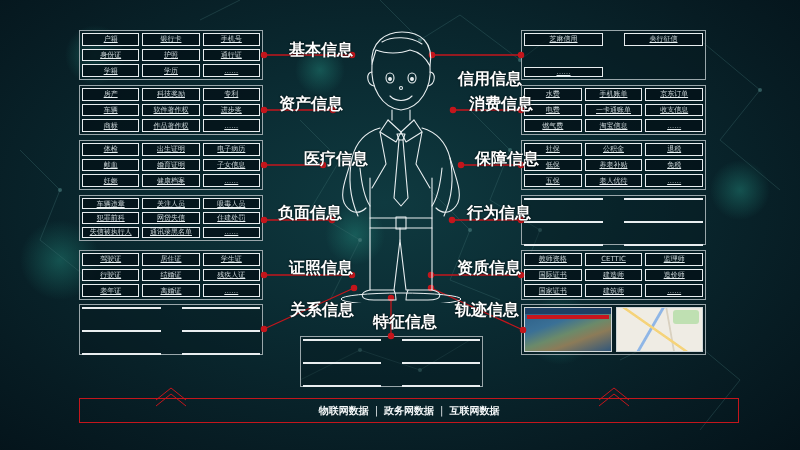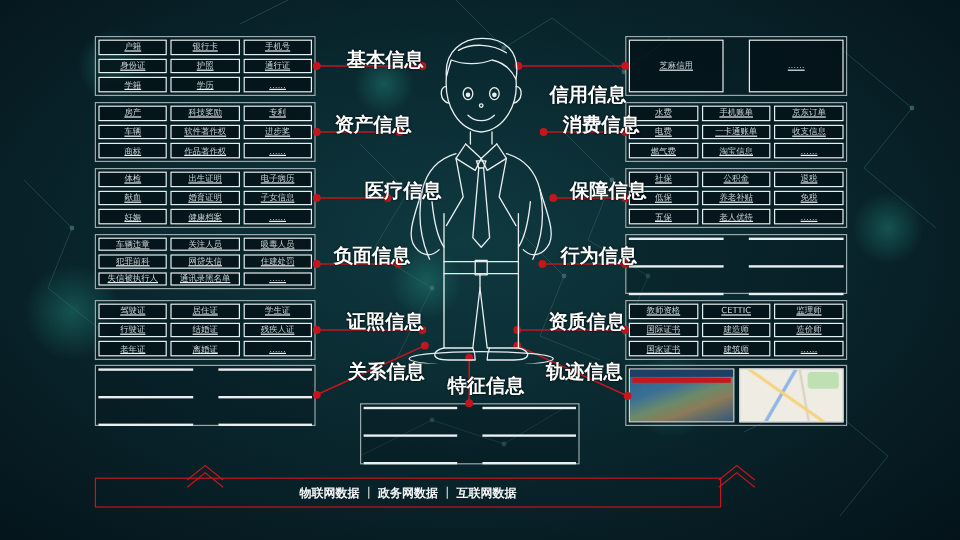--- a/index.html
+++ b/index.html
@@ -37,21 +37,21 @@
     position: absolute;
     font-size: 16px;
     font-weight: bold;
     color: #ffffff;
     white-space: nowrap;
     text-shadow: 0 0 2px #000;
   }
   .overlay { position: absolute; left: 0; top: 0; width: 800px; height: 450px; pointer-events: none; }
   .figure { position: absolute; left: 330px; top: 28px; width: 140px; height: 275px; }
   .footer-bar {
-    position: absolute; left: 79px; top: 398px; width: 522px; height: 25px;
+    position: absolute; left: 79px; top: 398px; width: 660px; height: 25px;
     border: 1.2px solid #c4161c;
     display: flex; align-items: center; justify-content: center;
     font-size: 10px; font-weight: bold; color: #f4f7f8;
   }
   .footer-bar .sep { margin: 0 6px; color: #e0e6e8; font-weight: normal; }
   .thumb {
     border: 1px solid #cfd6d8;
     position: relative;
     overflow: hidden;
     cursor: pointer;
@@ -177,20 +177,21 @@
   <div class="cell">人际关系</div>
   <div class="cell">驾驶某车</div>
   <div class="cell">乘坐某车</div>
   <div class="cell">与某某同行</div>
   <div class="cell">频繁出入某场所</div>
   <div class="cell more">……</div>
 </div>
 
 <div class="panel c2" style="left:521px;top:30px;width:185px;height:50px;">
   <div class="cell">芝麻信用</div>
+  <div class="cell">央行征信</div>
   <div class="cell more">……</div>
 </div>
 
 <div class="panel c3" style="left:521px;top:85px;width:185px;height:50px;">
   <div class="cell">水费</div>
   <div class="cell">手机账单</div>
   <div class="cell">京东订单</div>
   <div class="cell">电费</div>
   <div class="cell">一卡通账单</div>
   <div class="cell">收支信息</div>

